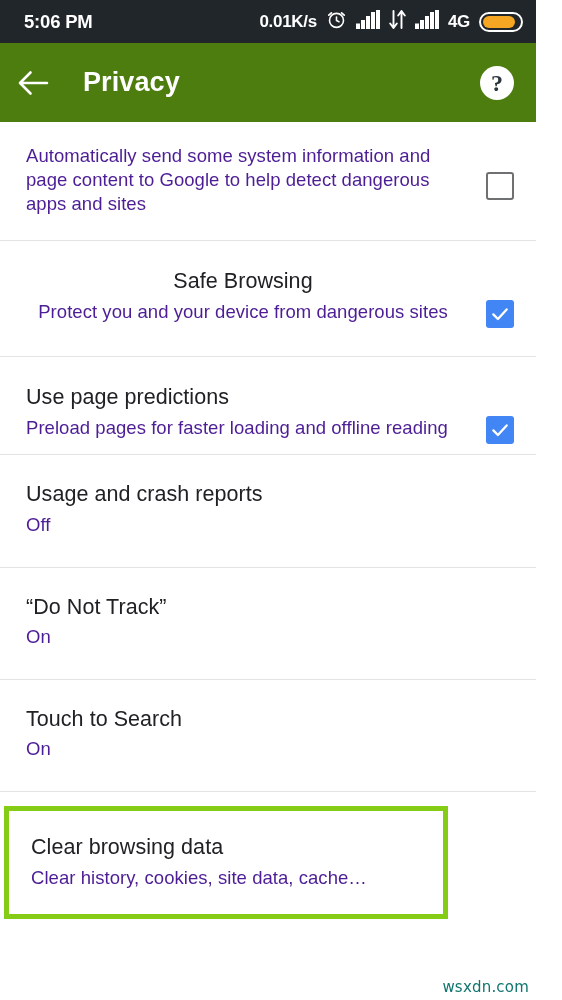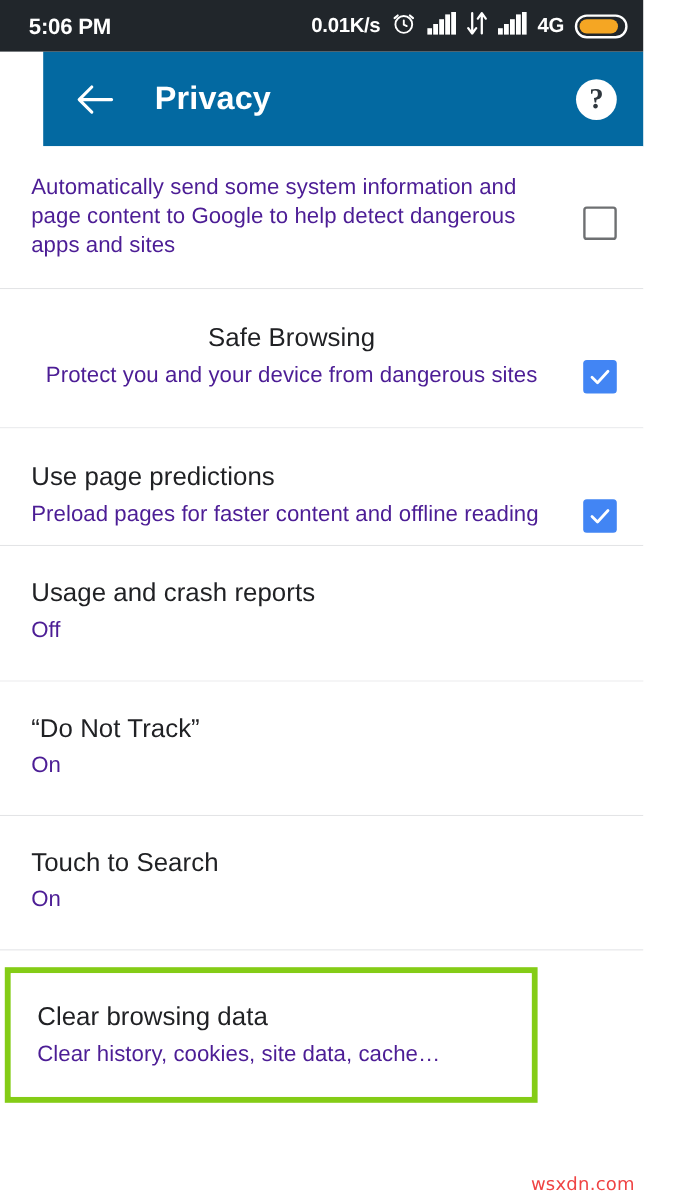--- a/index.html
+++ b/index.html
@@ -70,25 +70,24 @@
   .battery-fill {
     height: 100%;
     width: 88%;
     background: #f5a623;
     border-radius: 7px;
   }
 
   
   .app-bar {
     height: 79px;
-    background: #0369a1;
-    display: flex;
-    align-items: center;
-    padding: 0 22px 0 26px;
-    margin-left: 36px;
+    background: #4d7c0f;
+    display: flex;
+    align-items: center;
+    padding: 0 22px 0 16px;
   }
   .back-arrow {
     width: 34px;
     height: 34px;
     display: flex;
     align-items: center;
     justify-content: center;
     cursor: pointer;
     flex: 0 0 auto;
   }
@@ -197,21 +196,21 @@
   }
   .r-clear {
     padding: 24px 22px 24px 22px;
   }
 
   .watermark {
     position: absolute;
     right: 7px;
     bottom: 4px;
     font-size: 15px;
-    color: #ef4444;
+    color: #0f766e;
     letter-spacing: 0.2px;
     font-family: "DejaVu Sans", sans-serif;
   }
 </style>
 </head>
 <body>
 
 <div id="app">
 
   <div class="status-bar">
@@ -297,21 +296,21 @@
             <path d="M4 12.5 L9.5 18 L20 6.5" stroke="#ffffff" stroke-width="2.8" fill="none" stroke-linecap="round" stroke-linejoin="round"></path>
           </svg>
         </span>
       </div>
     </div>
     <div class="divider"></div>
 
     <div class="row r-predict">
       <div class="row-text">
         <div class="row-title">Use page predictions</div>
-        <div class="row-sub">Preload pages for faster content and offline reading</div>
+        <div class="row-sub">Preload pages for faster loading and offline reading</div>
       </div>
       <div class="row-control ctl-predict">
         <span class="cb cb-on">
           <svg width="20" height="20" viewBox="0 0 24 24">
             <path d="M4 12.5 L9.5 18 L20 6.5" stroke="#ffffff" stroke-width="2.8" fill="none" stroke-linecap="round" stroke-linejoin="round"></path>
           </svg>
         </span>
       </div>
     </div>
     <div class="divider"></div>

